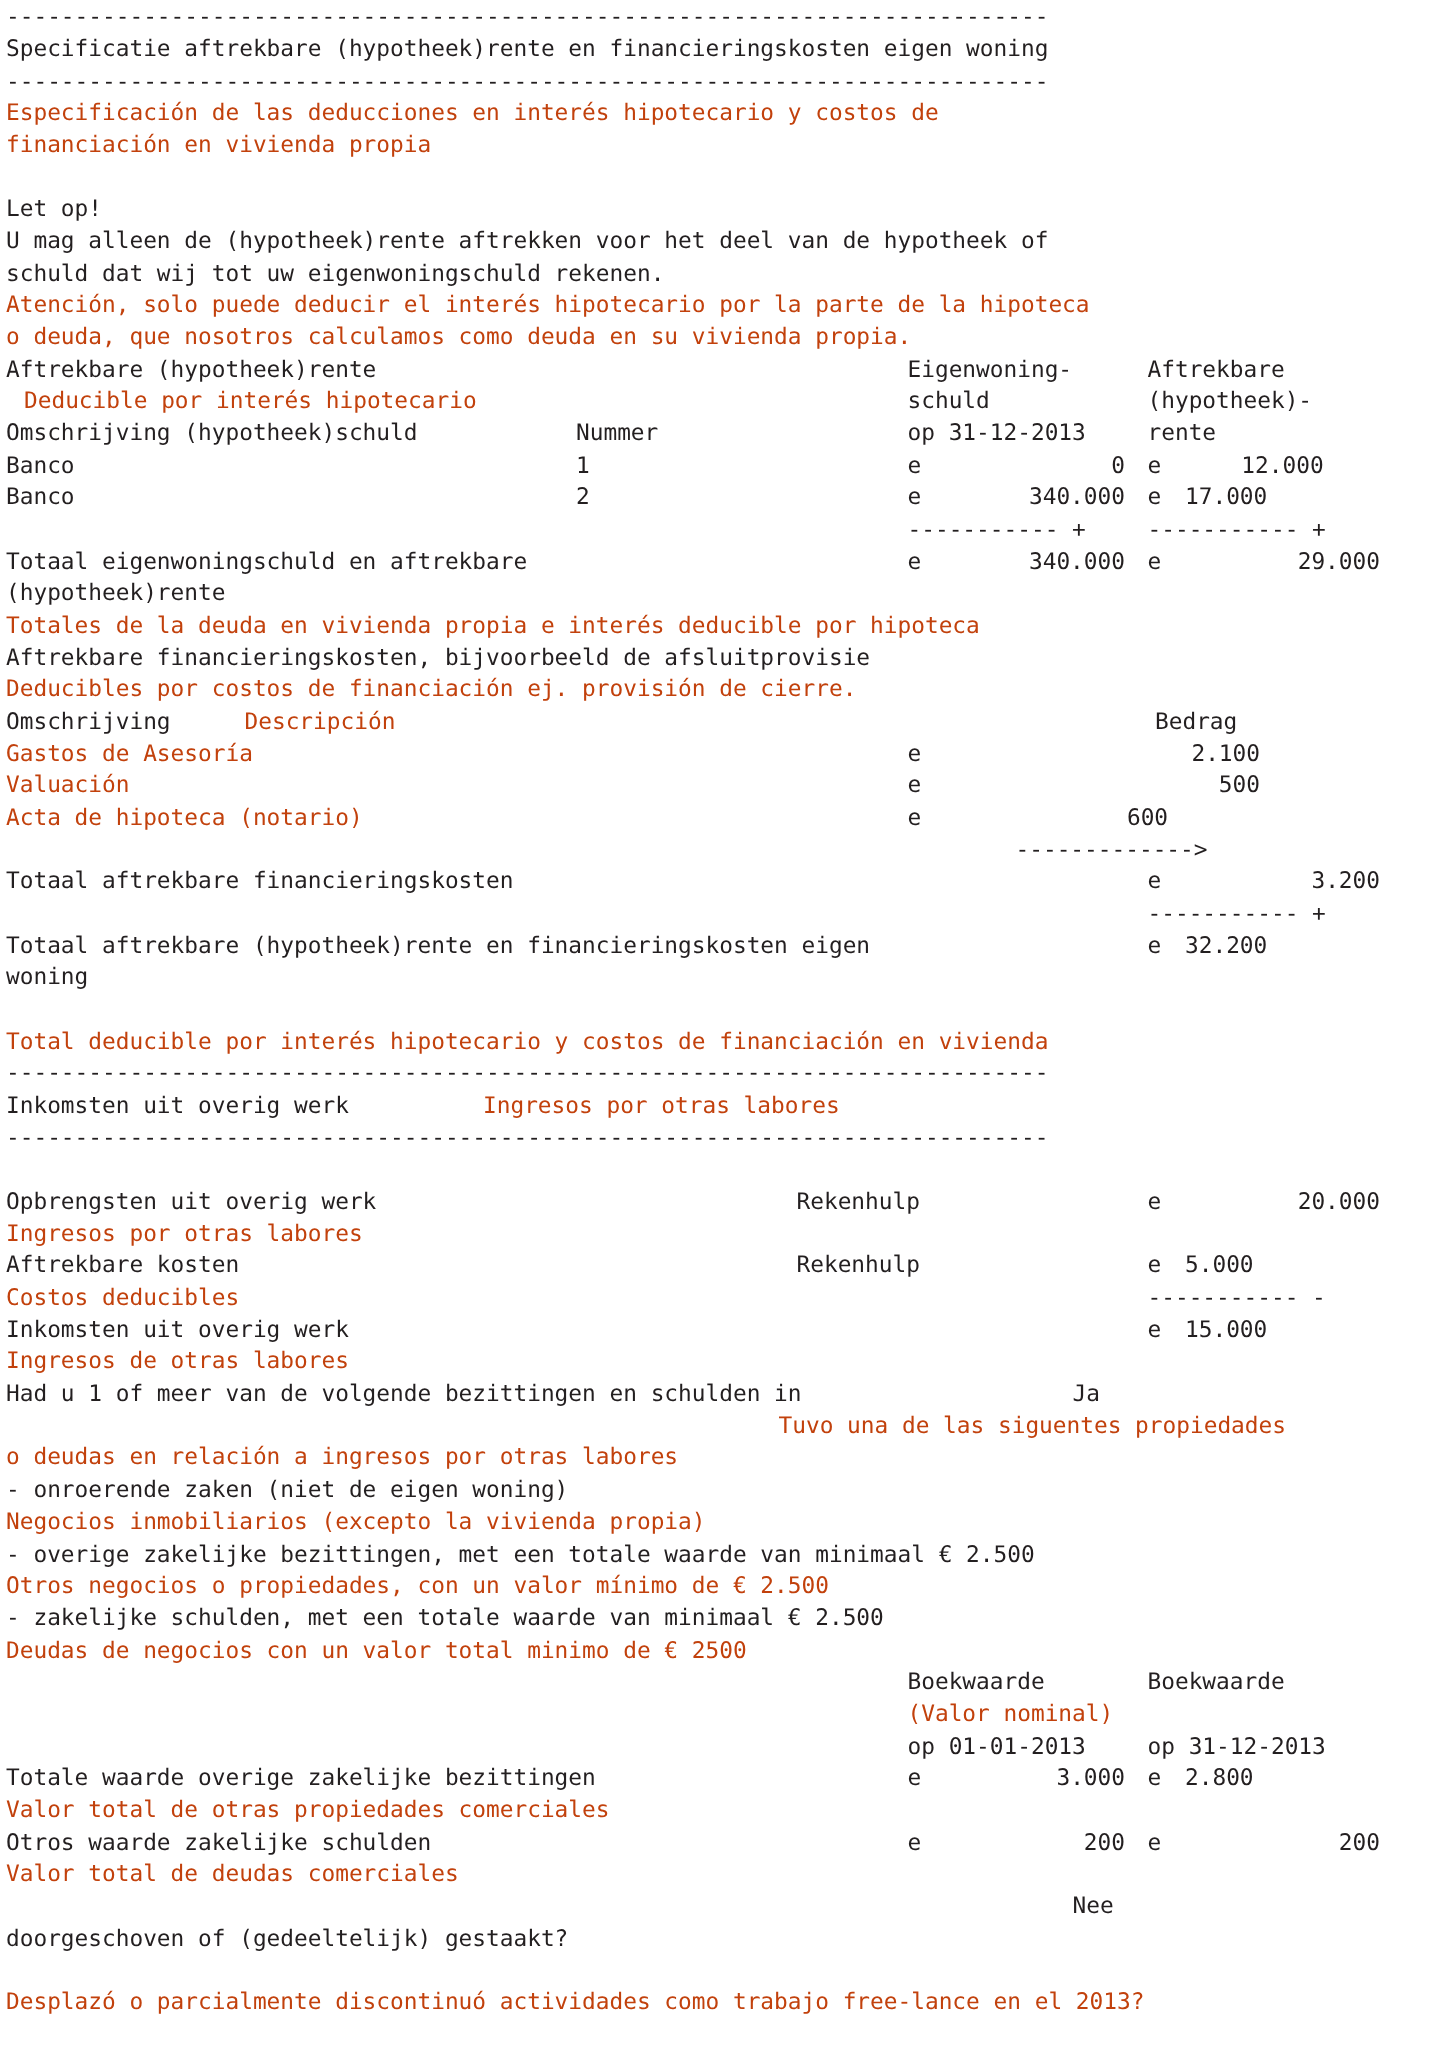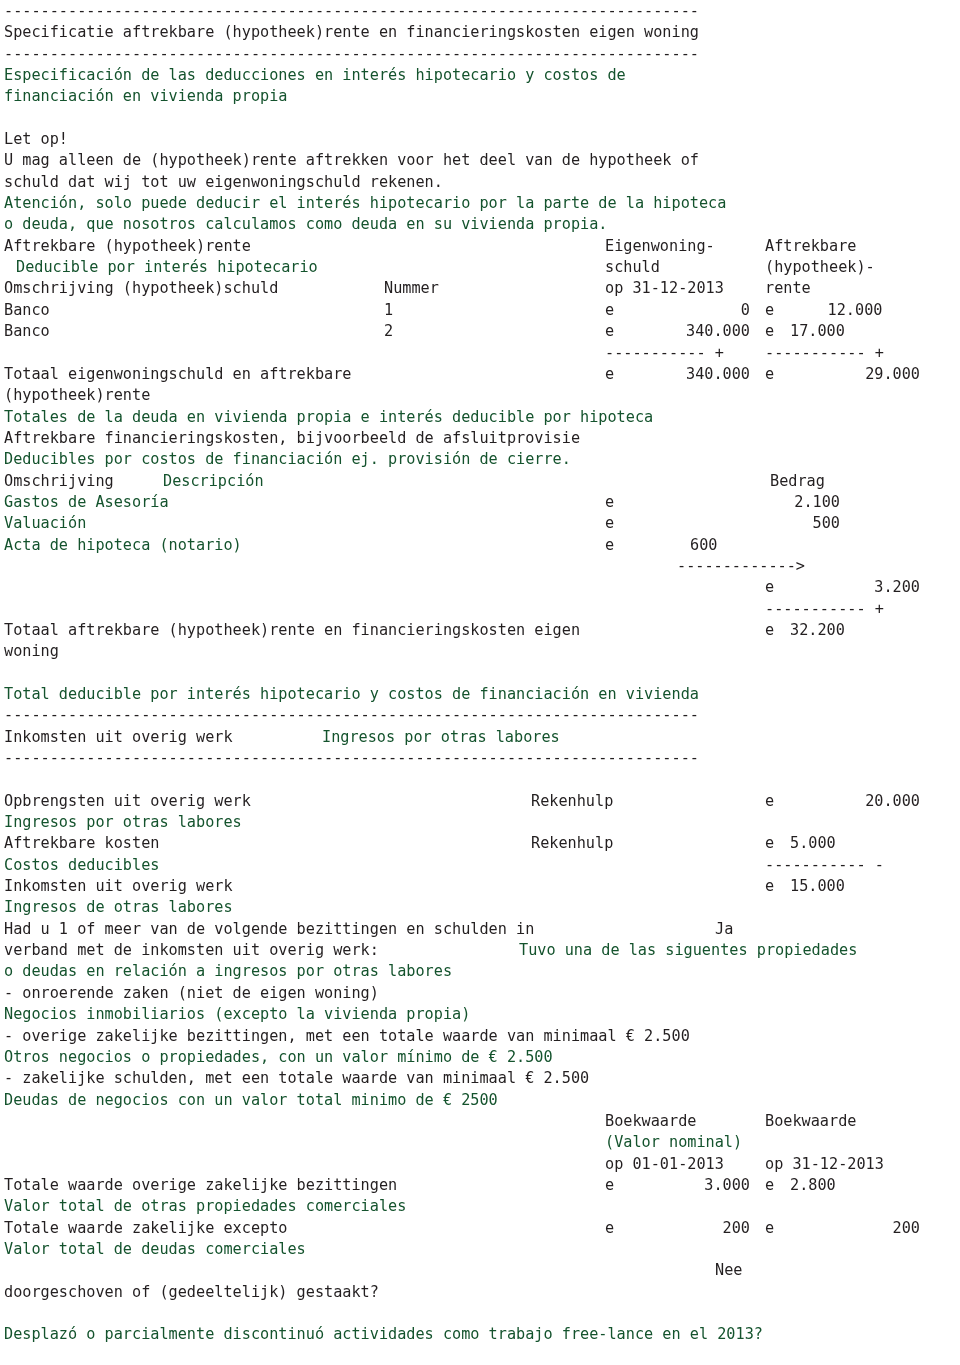--- a/index.html
+++ b/index.html
@@ -23,21 +23,21 @@
     position: relative;
     height: 21.35px;
     line-height: 21.35px;
     font-size: 15.2px;
     letter-spacing: 0px;
     white-space: pre;
     color: #231f20;
     font-family: "DejaVu Sans Mono", "Liberation Mono", monospace;
   }
   .nl  { color: #231f20; }
-  .es  { color: #14532d; }
+  .es  { color: #c2410c; }
   .seg {
     position: absolute;
     top: 0;
     white-space: pre;
     font-family: "DejaVu Sans Mono", "Liberation Mono", monospace;
   }
   .rule {
     position: relative;
     height: 21.35px;
     line-height: 21.35px;
@@ -164,28 +164,29 @@
     <span class="seg nl" style="left:686px;width:150px;text-align:right">2.100</span>
   </div>
   <div class="line">
     <span class="seg es" style="left:0px">Valuación</span>
     <span class="seg nl" style="left:601px">e</span>
     <span class="seg nl" style="left:686px;width:150px;text-align:right">500</span>
   </div>
   <div class="line">
     <span class="seg es" style="left:0px">Acta de hipoteca (notario)</span>
     <span class="seg nl" style="left:601px">e</span>
-    <span class="seg nl" style="left:686px;width:150px;text-align:left">600</span>
+    <span class="seg nl" style="left:686px;width:150px;text-align:center">600</span>
   </div>
 
   <div class="line">
     <span class="seg nl" style="left:673px">-------------&gt;</span>
   </div>
 
   <div class="line">
+    <span class="seg nl" style="left:0px">Totaal aftrekbare financieringskosten</span>
     <span class="seg nl" style="left:761px">e</span>
     <span class="seg nl" style="left:786px;width:130px;text-align:right">3.200</span>
   </div>
 
   <div class="line">
     <span class="seg nl" style="left:761px">----------- +</span>
   </div>
 
   <div class="line">
     <span class="seg nl" style="left:0px">Totaal aftrekbare (hypotheek)rente en financieringskosten eigen</span>
@@ -241,21 +242,20 @@
   </div>
   <div class="line">
     <span class="seg es" style="left:0px">Ingresos de otras labores</span>
   </div>
 
   <div class="line">
     <span class="seg nl" style="left:0px">Had u 1 of meer van de volgende bezittingen en schulden in</span>
     <span class="seg nl" style="left:711px">Ja</span>
   </div>
   <div class="line">
-    <span class="seg nl" style="left:0px">verband met de inkomsten uit overig werk:</span>
     <span class="seg es" style="left:515px">Tuvo una de las siguentes propiedades</span>
   </div>
   <div class="line">
     <span class="seg es" style="left:0px">o deudas en relación a ingresos por otras labores</span>
   </div>
 
   <div class="line">
     <span class="seg nl" style="left:0px">- onroerende zaken (niet de eigen woning)</span>
   </div>
   <div class="line">
@@ -291,21 +291,21 @@
     <span class="seg nl" style="left:601px">e</span>
     <span class="seg nl" style="left:626px;width:120px;text-align:right">3.000</span>
     <span class="seg nl" style="left:761px">e</span>
     <span class="seg nl" style="left:786px;width:130px;text-align:left">2.800</span>
   </div>
   <div class="line">
     <span class="seg es" style="left:0px">Valor total de otras propiedades comerciales</span>
   </div>
 
   <div class="line">
-    <span class="seg nl" style="left:0px">Totale waarde zakelijke excepto</span>
+    <span class="seg nl" style="left:0px">Otros waarde zakelijke schulden</span>
     <span class="seg nl" style="left:601px">e</span>
     <span class="seg nl" style="left:626px;width:120px;text-align:right">200</span>
     <span class="seg nl" style="left:761px">e</span>
     <span class="seg nl" style="left:786px;width:130px;text-align:right">200</span>
   </div>
   <div class="line">
     <span class="seg es" style="left:0px">Valor total de deudas comerciales</span>
   </div>
 
   <div class="line">

